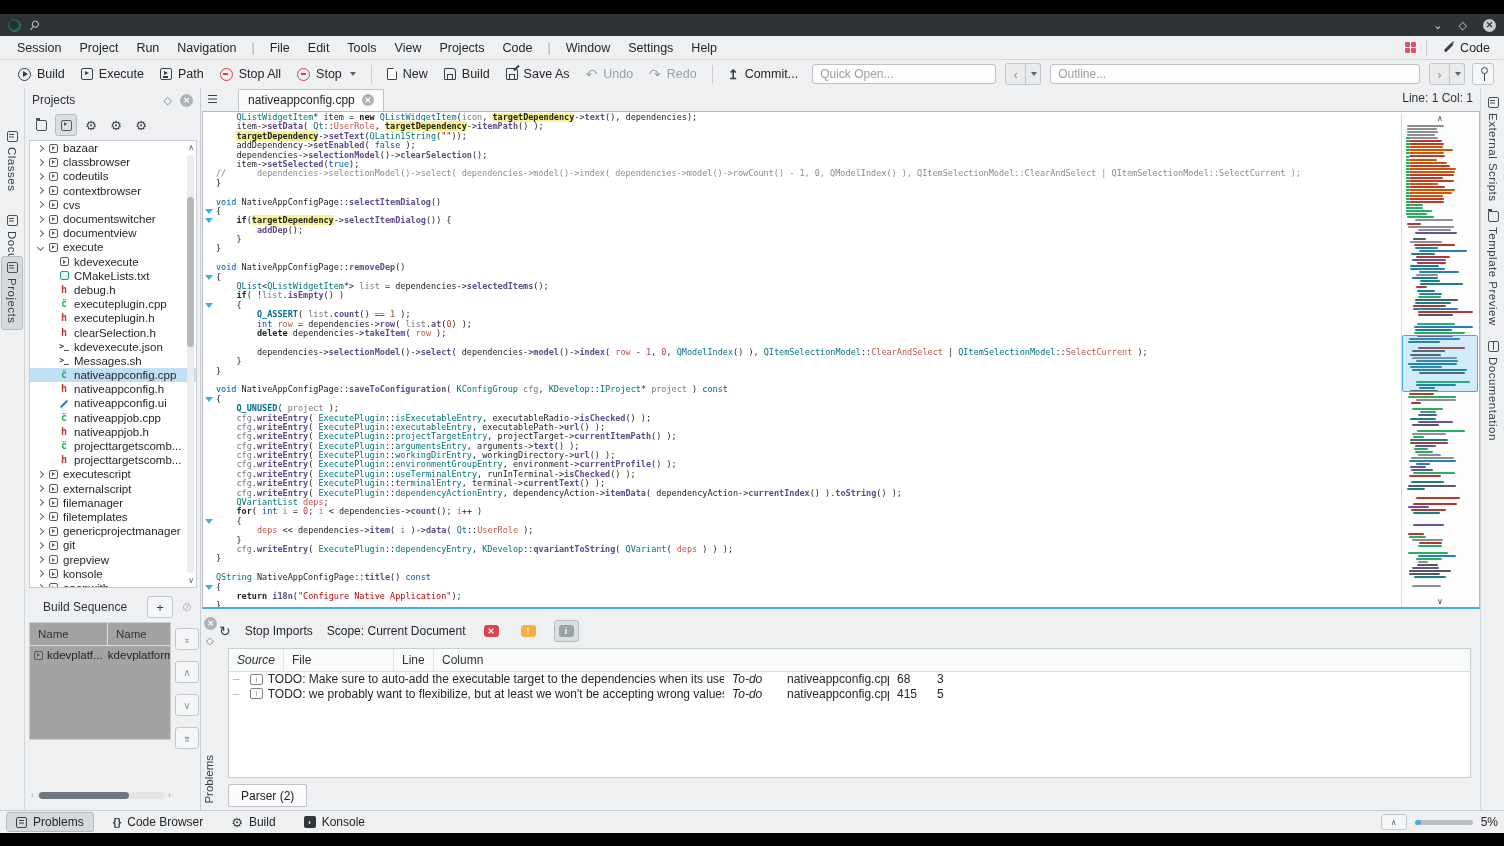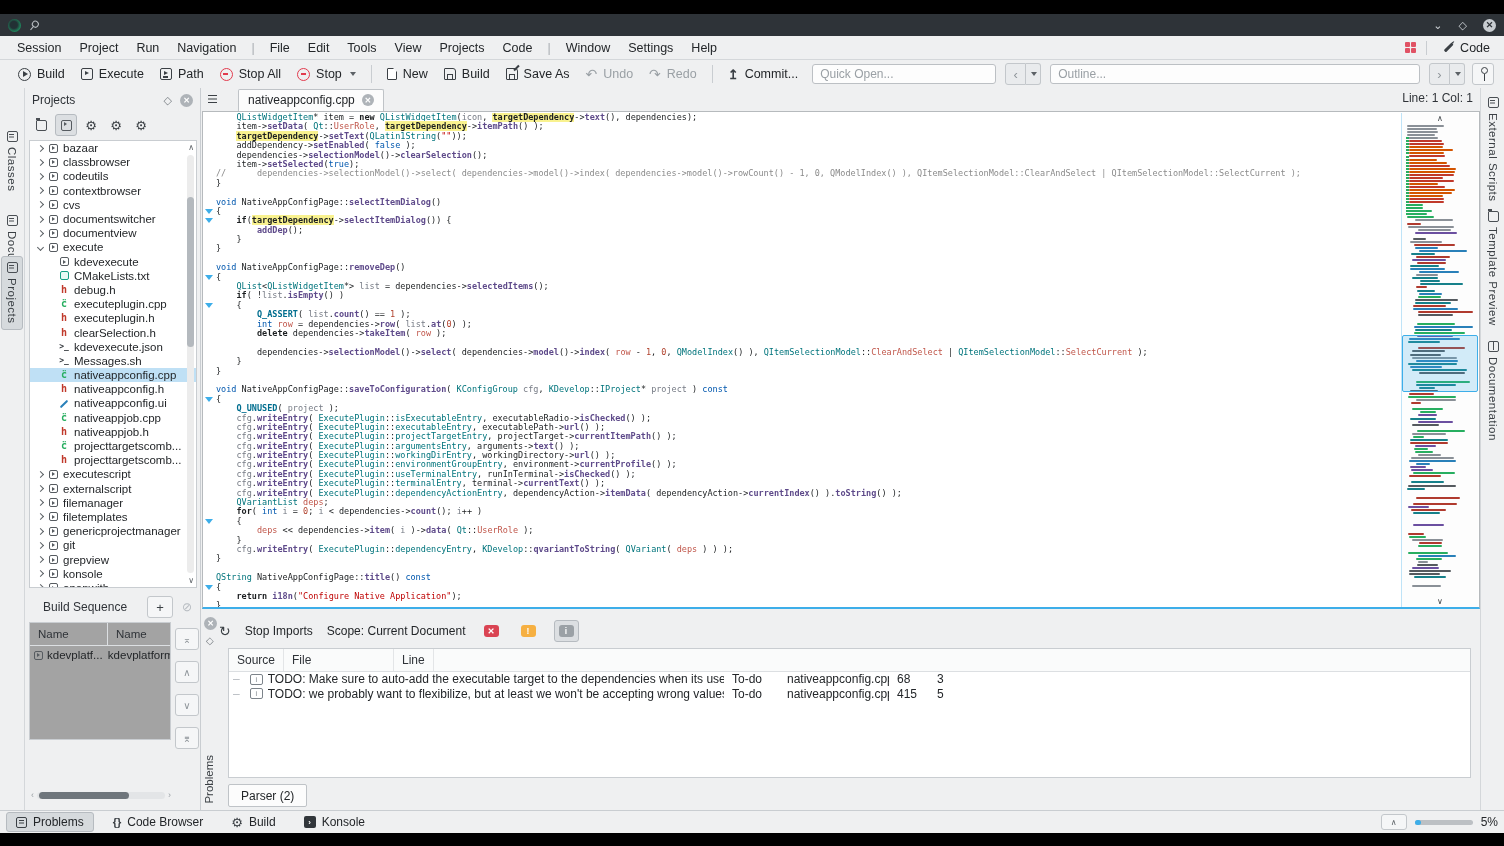--- a/index.html
+++ b/index.html
@@ -153,21 +153,21 @@
   .bub-red{background:#da4453;}.bub-red::after{border-top-color:#da4453;}
   .bub-yel{background:#f6b042;}.bub-yel::after{border-top-color:#f6b042;}
   .bub-gray{background:#9ba1a6;}.bub-gray::after{border-top-color:#9ba1a6;}
   .bubbtn{padding:4px;border-radius:3px;}
   .bubbtn.pressed{background:#dcdfe2;border:1px solid #b6bbc0;}
   .pb-table{position:absolute;left:27px;top:33px;right:10px;height:130px;background:#fff;border:1px solid #c9cdd1;box-sizing:border-box;font-size:12px;}
   .pt-head{display:flex;height:22px;align-items:center;border-bottom:1px solid #dcdfe2;background:#fafbfb;}
   .pt-hc{padding-left:8px;box-sizing:border-box;border-right:1px solid #e3e5e7;height:100%;display:flex;align-items:center;color:#2f3338;}
   .pt-row{display:flex;height:14.5px;align-items:center;color:#232629;}
   .pt-c{padding-left:8px;box-sizing:border-box;white-space:nowrap;overflow:hidden;}
-  .w-problem{width:495px;}.w-source{width:55px;}.w-file{width:110px;}.w-line{width:40px;}.w-col{flex:1;border-right:none;}
+  .w-problem{width:495px;}.w-source{width:55px;font-style:italic;}.w-file{width:110px;}.w-line{width:40px;}.w-col{flex:1;border-right:none;}
   .rowbub{width:11px;height:9px;border:1px solid #7c838a;border-radius:2px;position:relative;font-size:7px;color:#7c838a;display:inline-flex;align-items:center;justify-content:center;margin:0 5px 0 10px;flex:none;}
   .branch{color:#b6bbc0;margin-left:4px;flex:none;}
   .parser-tab{position:absolute;left:27px;top:169px;height:23px;background:#fcfcfc;border:1px solid #bfc3c7;border-radius:2px;display:flex;align-items:center;padding:0 12px;font-size:12px;box-sizing:border-box;}
   
   .statusbar{position:absolute;left:0;top:810px;width:1504px;height:23px;background:#eff0f1;border-top:1px solid #c9cdd1;
     display:flex;align-items:center;padding:0 6px;box-sizing:border-box;font-size:12px;}
   .sbtab{display:flex;align-items:center;gap:6px;padding:2px 9px;border-radius:3px;margin-right:10px;}
   .sbtab.pressed{background:#d6dadd;border:1px solid #b6bbc0;}
   .sb-right{margin-left:auto;display:flex;align-items:center;gap:8px;}
   .sb-up{width:26px;height:16px;border:1px solid #c3c7cb;border-radius:3px;background:#f5f6f7;display:flex;align-items:center;justify-content:center;font-size:8px;color:#5c6166;box-sizing:border-box;}
@@ -786,20 +786,21 @@
           </span>
         <span class="bubbtn pressed">
             <span class="bubble bub-gray">i</span>
           </span>
       </div>
       <div class="pb-table">
         <div class="pt-head" id="pthead">
             <span class="pt-hc w-source">Source</span>
             <span class="pt-hc w-file">File</span>
             <span class="pt-hc w-line">Line</span>
+            <span class="pt-hc w-col">Column</span>
           </div>
         <div id="ptrows">
             <div class="pt-row">
               <span class="pt-c w-problem" style="display: flex; align-items: center; padding-left: 0px;">
                 <span class="branch">–</span>
                 <span class="rowbub">i</span>
                 <span>TODO: Make sure to auto-add the executable target to the dependencies when its used.</span>
               </span>
               <span class="pt-c w-source">To-do</span>
               <span class="pt-c w-file">nativeappconfig.cpp</span>

